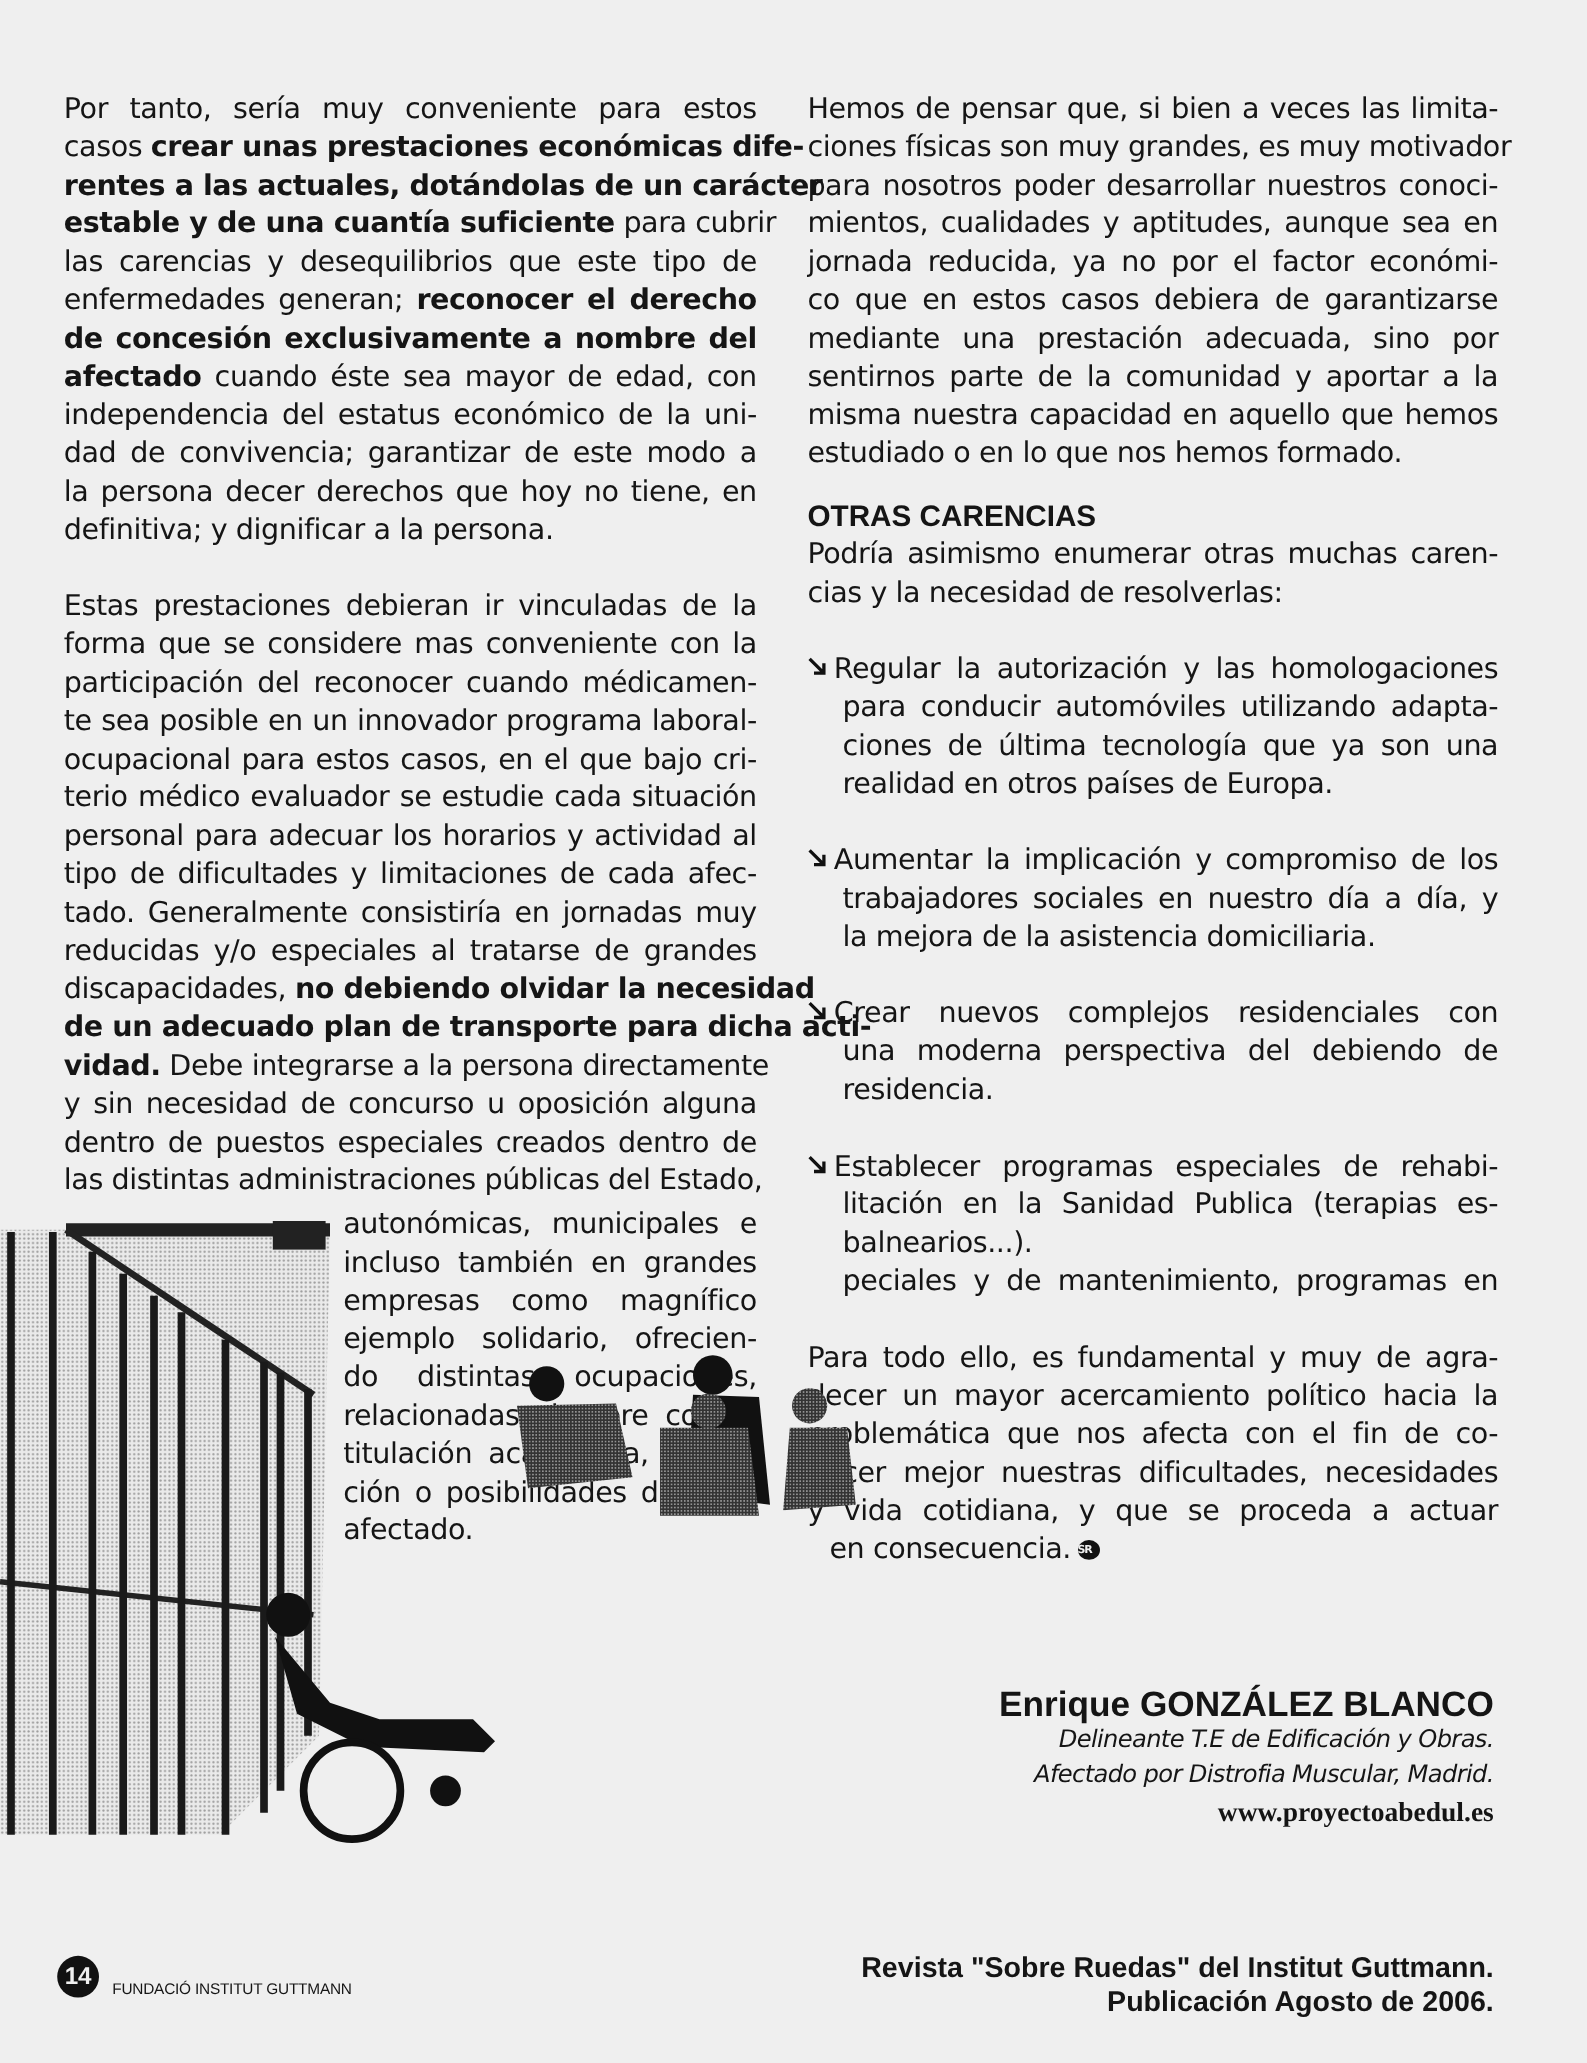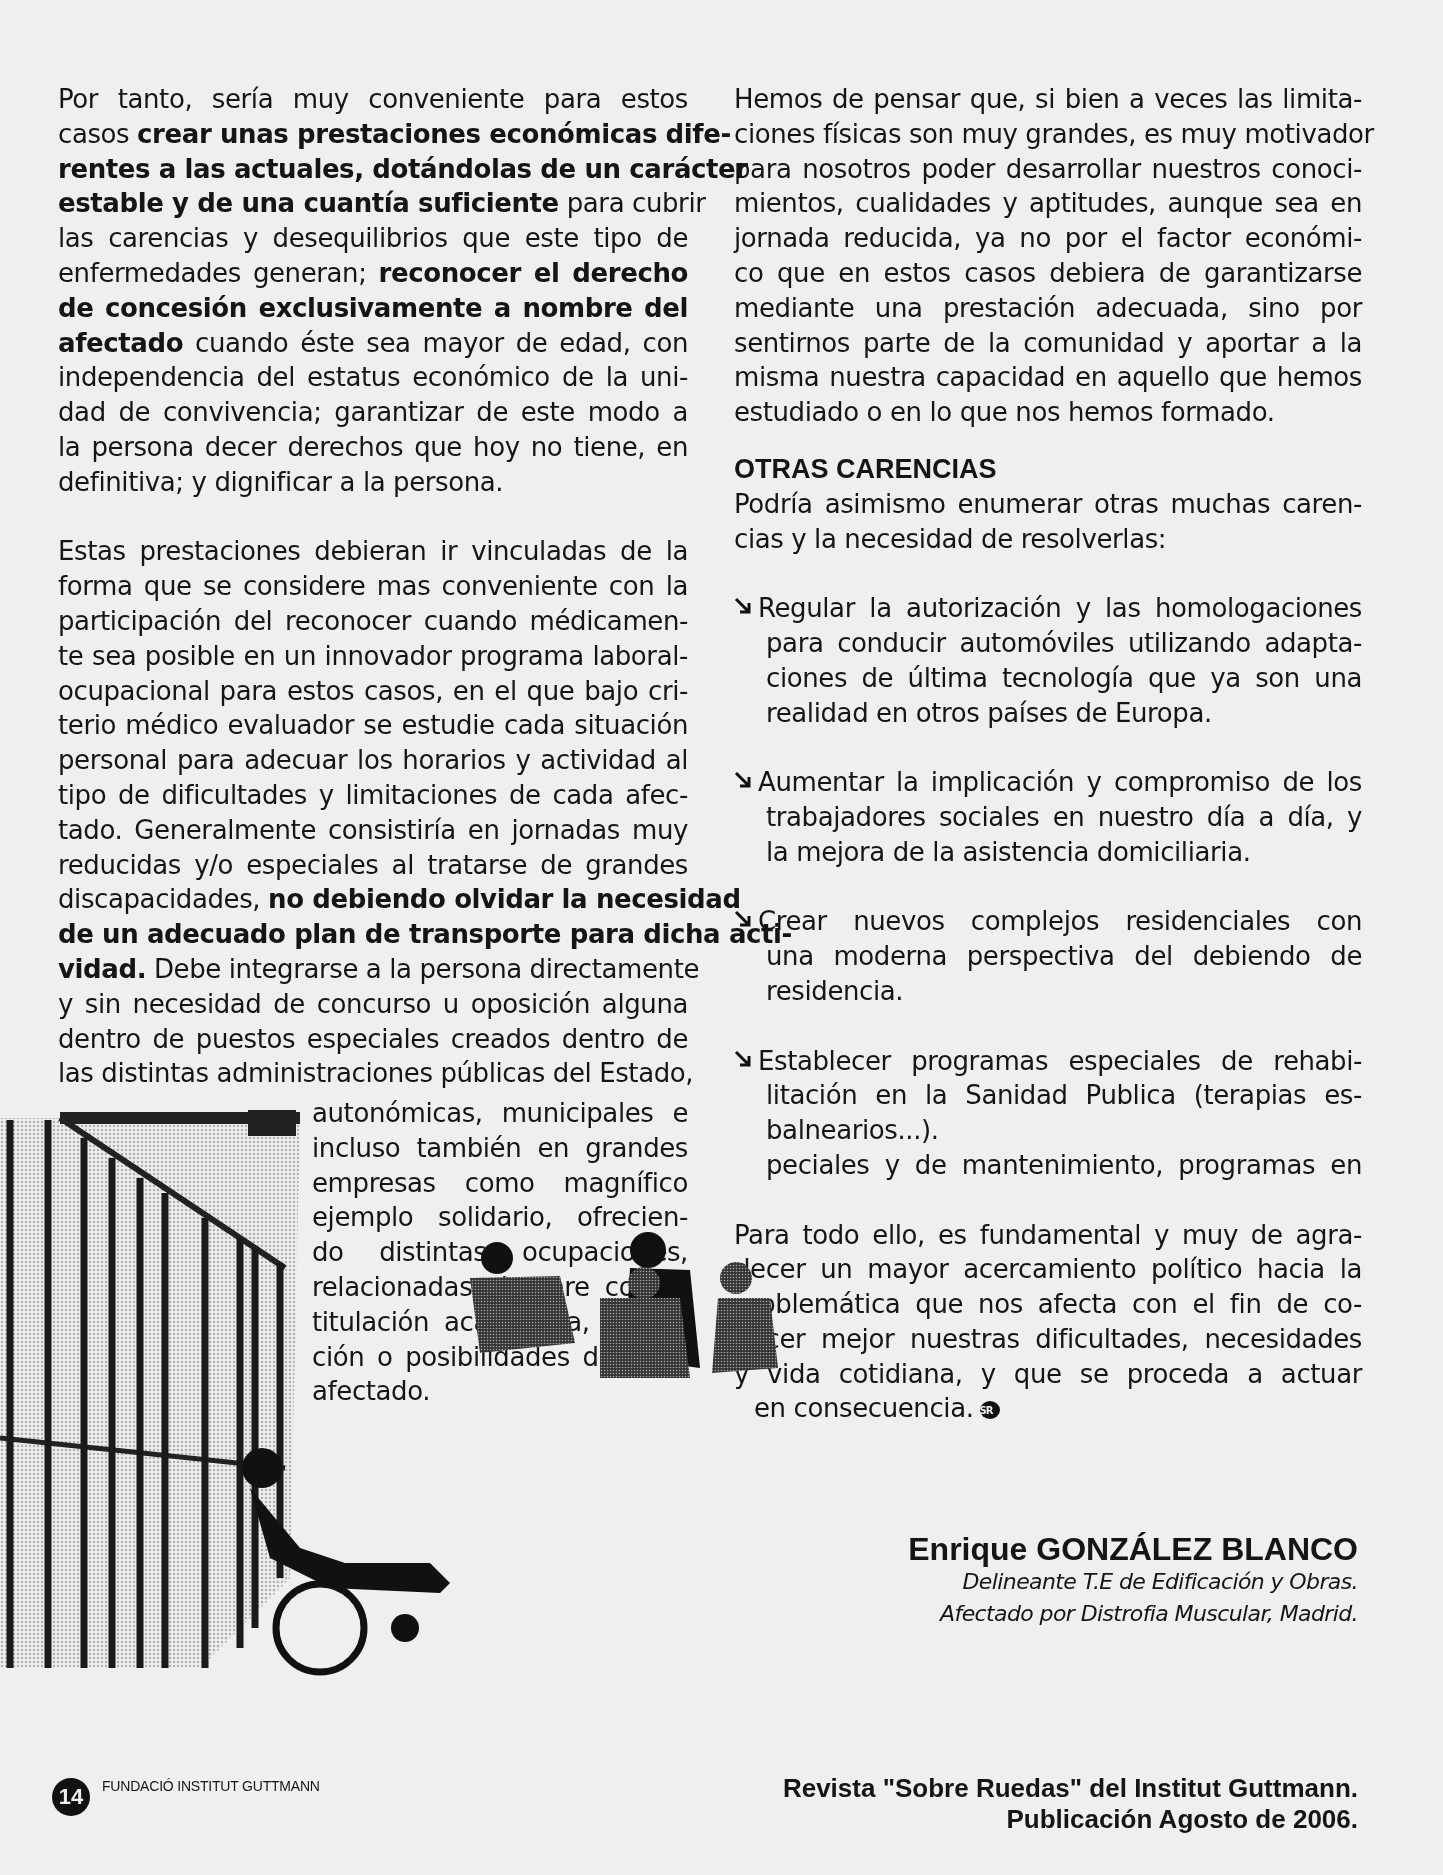--- a/index.html
+++ b/index.html
@@ -40,21 +40,21 @@
     position: absolute; right: 85px; top: 1532px; text-align: right;
   }
   #author-name { font-family: "Liberation Sans", sans-serif; font-weight: bold; font-size: 32px; line-height: 34px; }
   .author-role { font-style: italic; font-size: 22px; line-height: 32px; letter-spacing: -0.6px; }
   #author-web { font-family: "Liberation Serif", serif; font-weight: bold; font-size: 25px; line-height: 36px; }
   #publication {
     position: absolute; right: 85px; top: 1773px; text-align: right;
     font-family: "Liberation Sans", sans-serif; font-weight: bold; font-size: 26px; line-height: 31px;
   }
   #footer {
-    position: absolute; left: 52px; top: 1778px; display: flex; align-items: flex-start;
+    position: absolute; left: 52px; top: 1778px; display: flex; align-items: flex-end;
   }
   #page-number {
     width: 38px; height: 38px; border-radius: 50%; background: #111; color: #efefef;
     font-family: "Liberation Sans", sans-serif; font-weight: bold; font-size: 22px;
     display: flex; align-items: center; justify-content: center;
   }
   #footer-org {
     margin-left: 12px; font-family: "Liberation Sans", sans-serif; font-size: 14px;
     letter-spacing: -0.2px; color: #151515;
   }
@@ -241,20 +241,21 @@
     <circle cx="700" cy="340" r="34" fill="none" stroke="#222" stroke-width="6"></circle>
     <circle cx="760" cy="310" r="36" fill="none" stroke="#333" stroke-width="5"></circle>
   </path>
     </g>
 </svg>
 
 <div id="signature">
   <div id="author-name">Enrique GONZÁLEZ BLANCO</div>
   <div class="author-role">Delineante T.E  de Edificación y Obras.</div>
   <div class="author-role">Afectado por Distrofia Muscular,  Madrid.</div>
+  <div id="author-web">www.proyectoabedul.es</div>
 </div>
 
 <div id="publication">
   <div>Revista "Sobre Ruedas" del Institut Guttmann.</div>
   <div>Publicación Agosto de 2006.</div>
 </div>
 
 <div id="footer">
   <div id="page-number">14</div>
   <div id="footer-org">FUNDACIÓ INSTITUT GUTTMANN</div>

